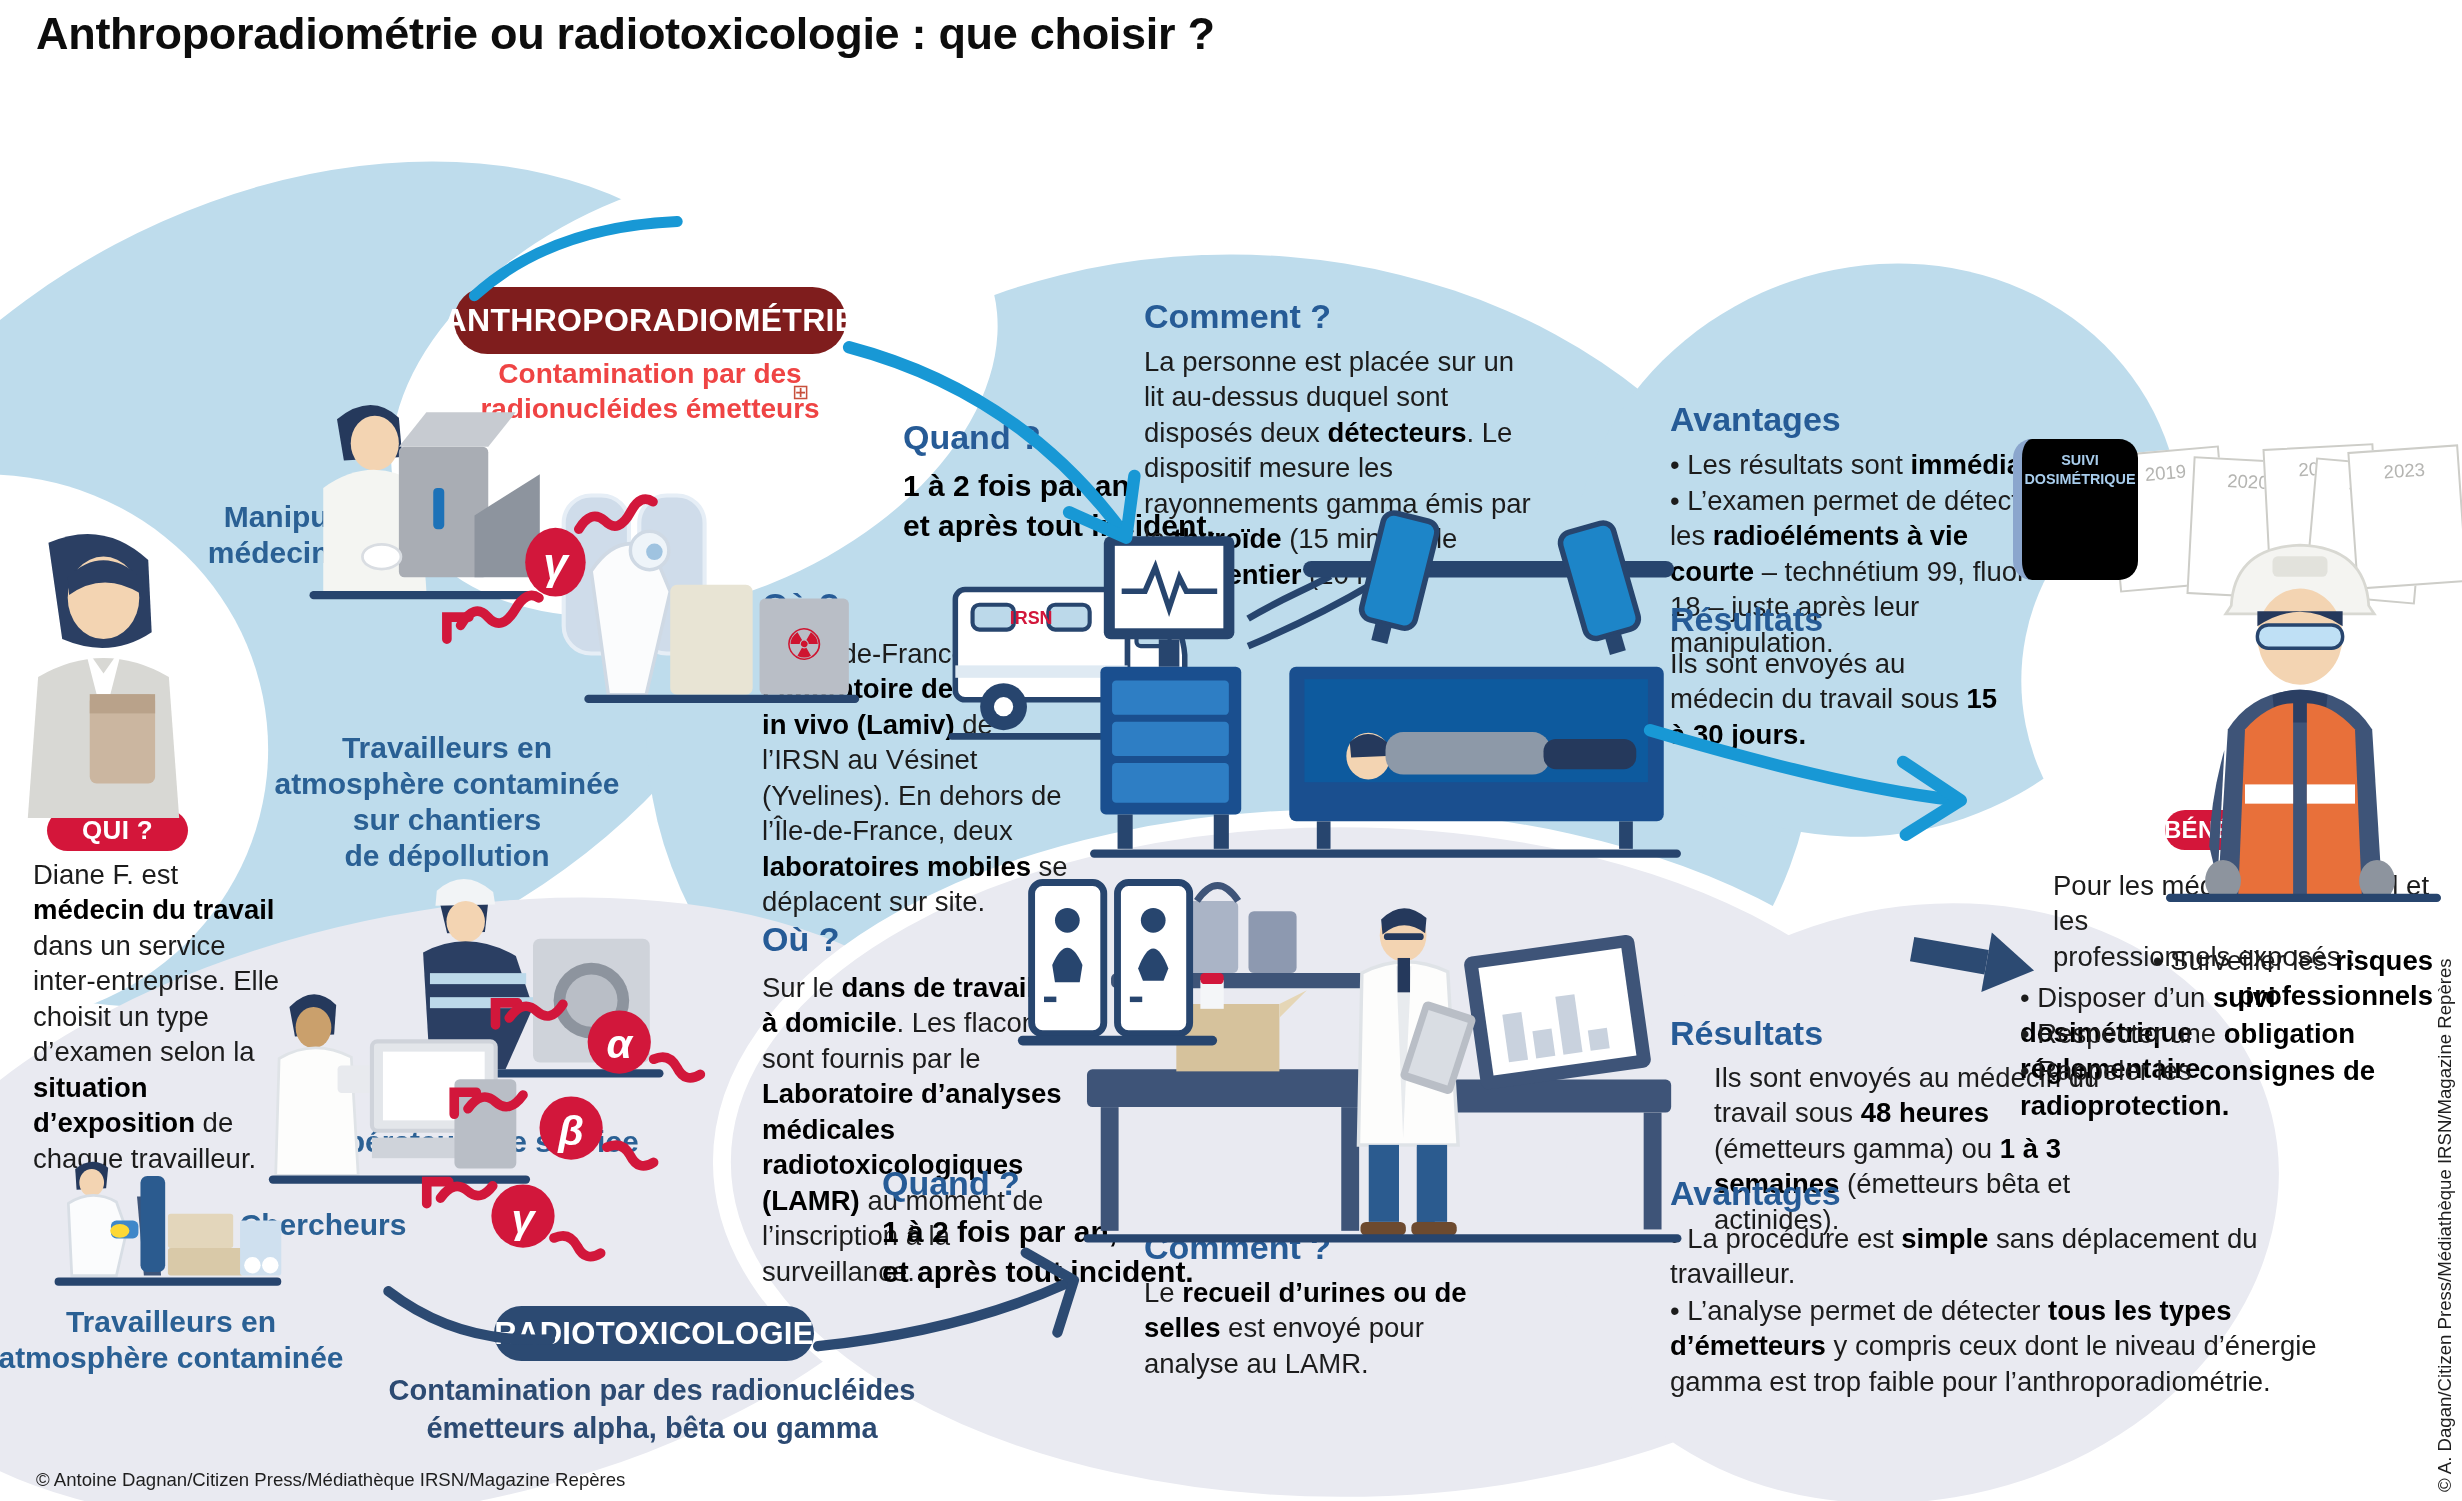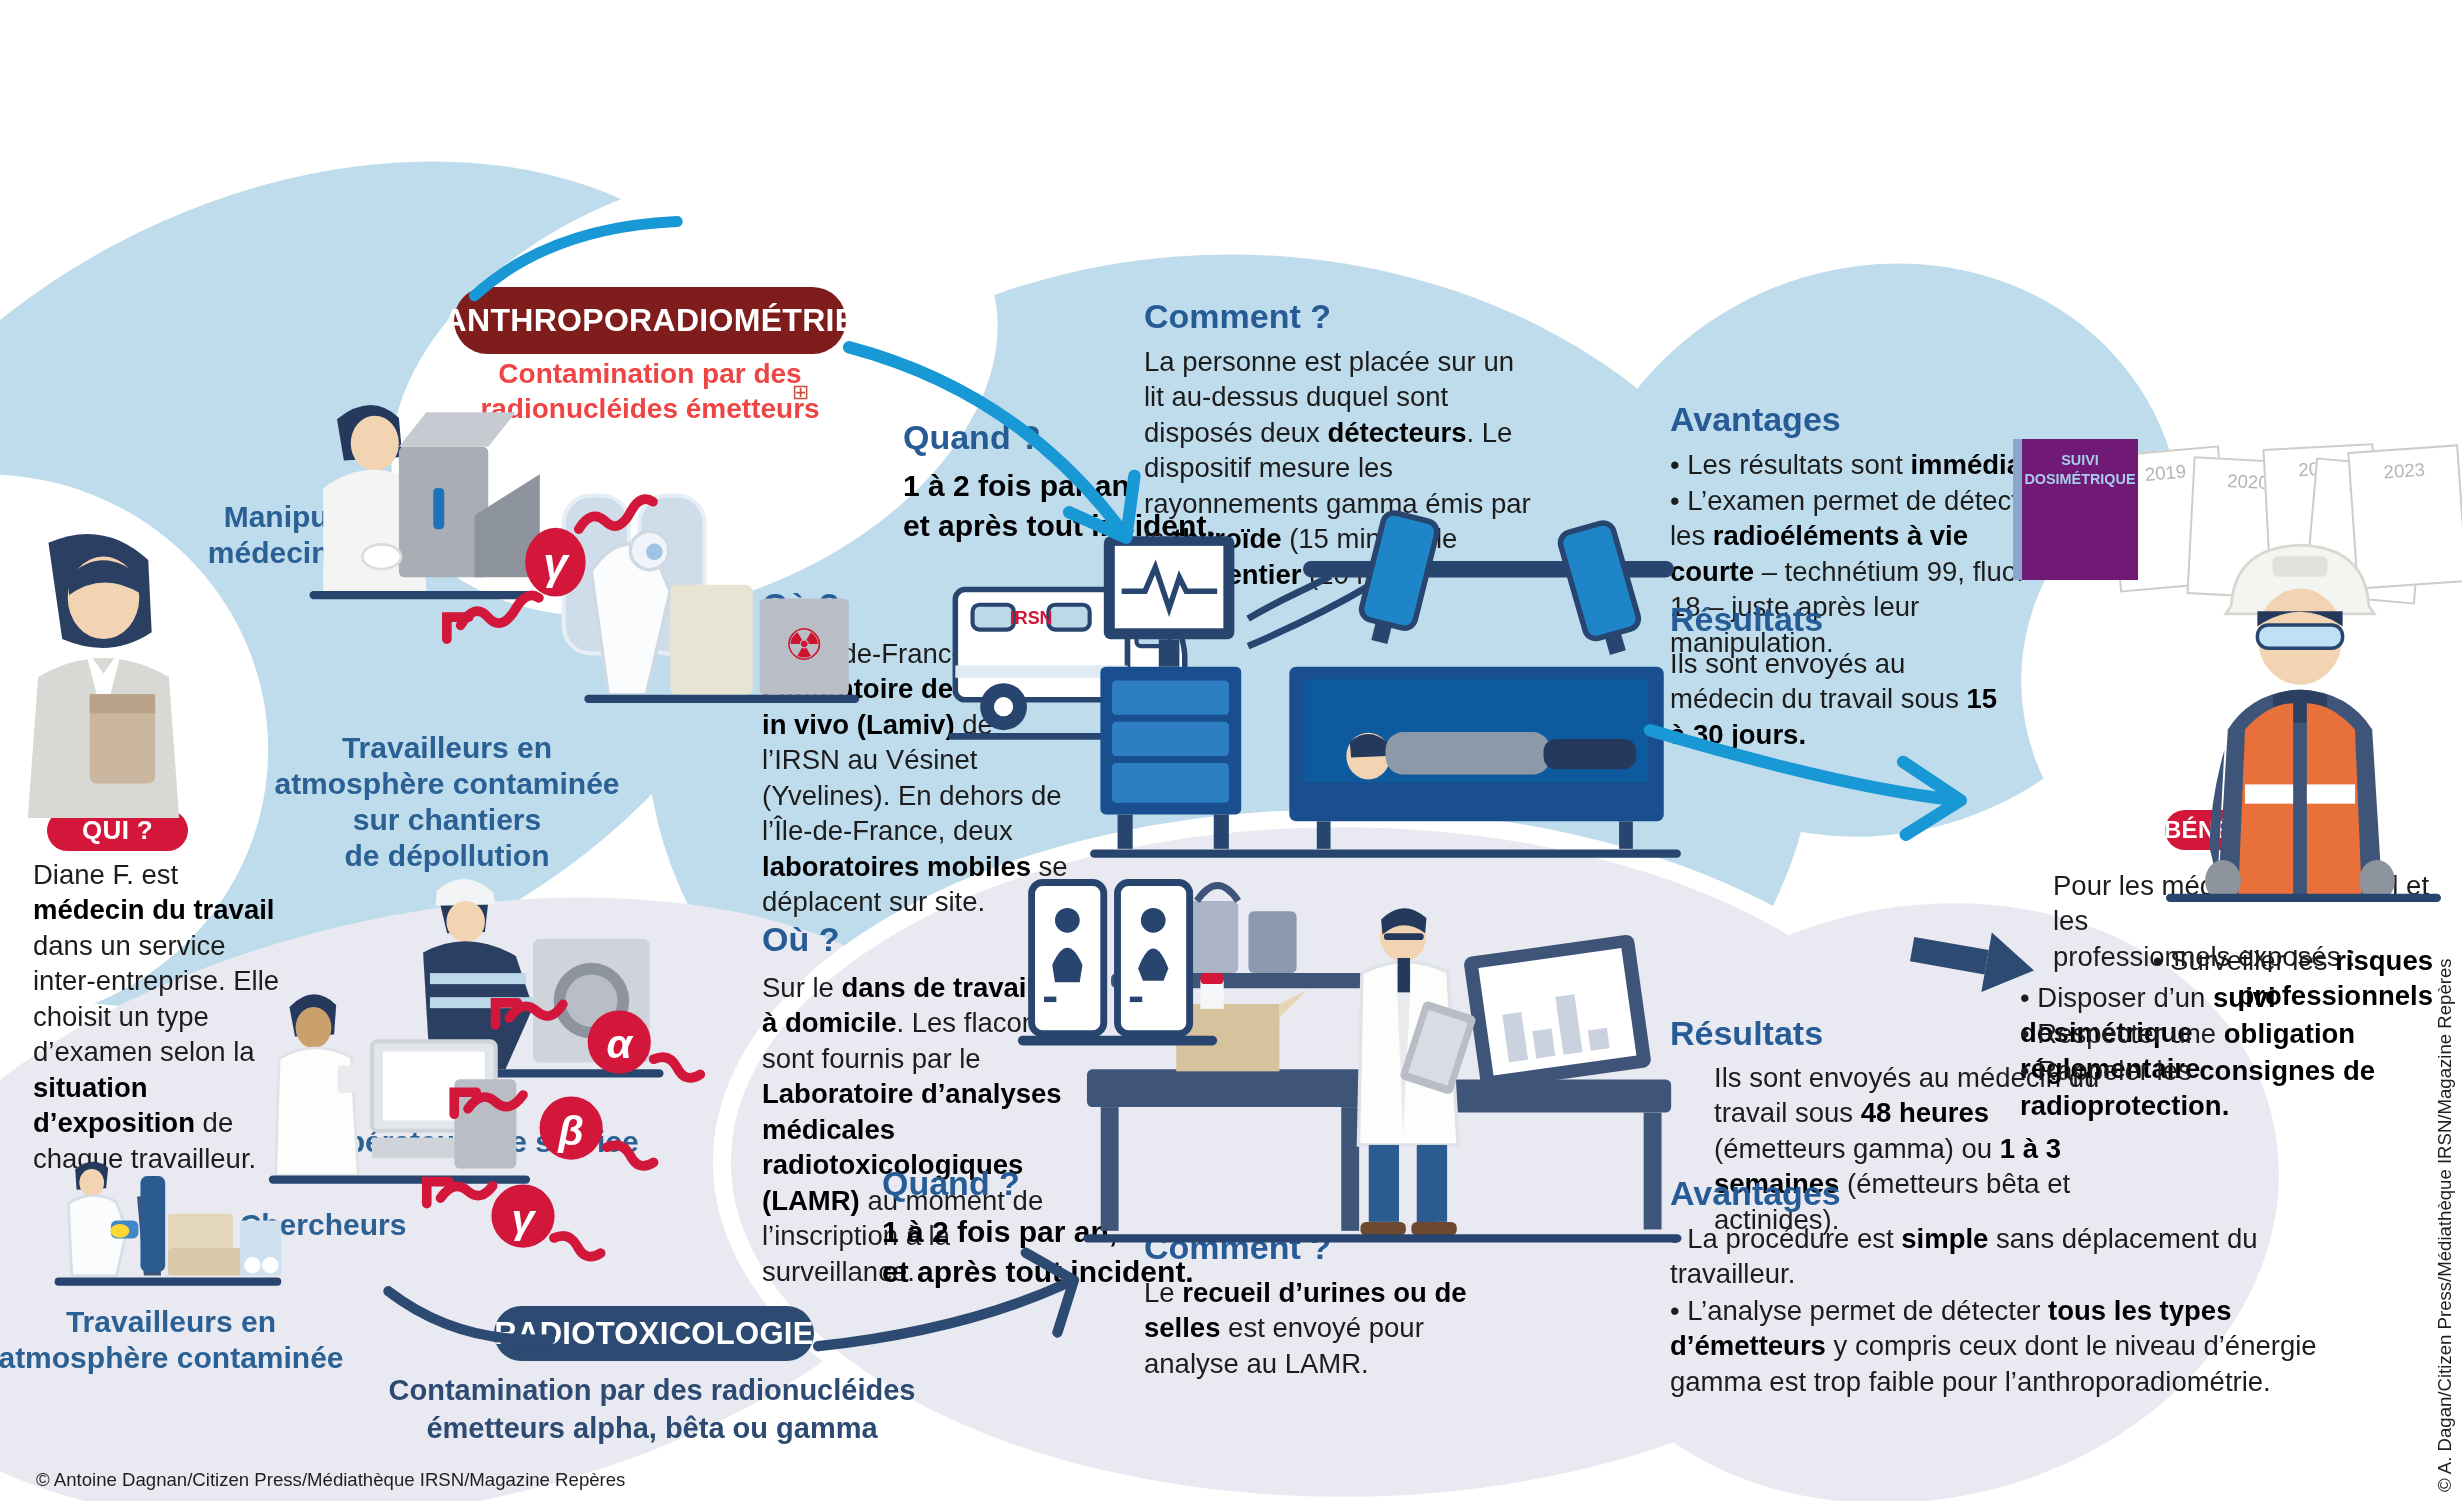--- a/index.html
+++ b/index.html
@@ -22,21 +22,21 @@
   .pill-red{background:#d4163a;}
   .contam-top{color:#ef4444;font-weight:700;font-size:28px;text-align:center;line-height:1.25;
               white-space:pre-line;transform:translateX(-50%);}
   .contam-bot{color:#2c4a72;font-weight:700;font-size:29px;text-align:center;line-height:1.3;
               white-space:pre-line;transform:translateX(-50%);}
   .marker{color:#c8503c;font-size:20.6px;font-weight:400;}
   .credit{font-size:18.6px;color:#1e1e1e;}
   .vcredit{transform:rotate(-90deg);transform-origin:0 0;width:564px;font-size:18.6px;color:#1e1e1e;}
   .sheet{background:#fff;border:2.1px solid #cdcdc8;width:107px;height:134px;}
   .sheet span{display:block;text-align:center;margin-top:9.6px;color:#b5b5b2;font-size:18.6px;}
-  .book{background:#701a75;border-left:9.6px solid #8ba6cd;display:flex;justify-content:center;}
+  .book{background:#000000;border-left:9.6px solid #8ba6cd;display:flex;justify-content:center;border-radius:19px;}
   .book span{color:#a8cdec;font-size:14.4px;font-weight:700;text-align:center;margin-top:12.4px;
              line-height:1.3;white-space:pre-line;}
 </style>
 </head>
 <body>
 
 <div id="canvas">
 
   <svg class="abs" style="left:0;top:0" width="2462" height="1501" viewBox="0 0 3581 2183">
     <g>
@@ -45,20 +45,21 @@
       <ellipse cx="2730" cy="800" rx="450" ry="410" fill="#bedcec" transform="rotate(-24 2730 800)"></ellipse>
       <ellipse cx="-20" cy="1090" rx="410" ry="400" fill="#ffffff"></ellipse>
       <ellipse cx="1010" cy="570" rx="460" ry="300" fill="#ffffff" transform="rotate(-22 1010 570)"></ellipse>
       <ellipse cx="3270" cy="990" rx="330" ry="330" fill="#ffffff"></ellipse>
       <ellipse cx="620" cy="1760" rx="830" ry="430" fill="#e9eaf1" transform="rotate(-12 620 1760)"></ellipse>
       <ellipse cx="1950" cy="1690" rx="900" ry="500" fill="#e9eaf1" stroke="#ffffff" stroke-width="26"></ellipse>
       <ellipse cx="2790" cy="1750" rx="530" ry="430" fill="#e9eaf1" transform="rotate(-14 2790 1750)"></ellipse>
     </g>
   </svg>
 
+  <div class="abs title" style="left:36px;top:8.3px;">Anthroporadiométrie ou radiotoxicologie : que choisir ?</div>
 
   <div class="abs pill pill-anthropo" style="left:454px;top:287px;width:392px;height:67px;">
     <span>ANTHROPORADIOMÉTRIE</span>
   </div>
   <div class="abs contam-top" style="left:650px;top:356px;">Contamination par des
 radionucléides émetteurs</div>
   <div class="abs marker" style="left:792px;top:380px;">⊞</div>
 
   <div class="abs h" style="left:903px;top:418px;">Quand ?</div>
   <div class="abs boldlines" style="left:903px;top:466px;">1 à 2 fois par an,

